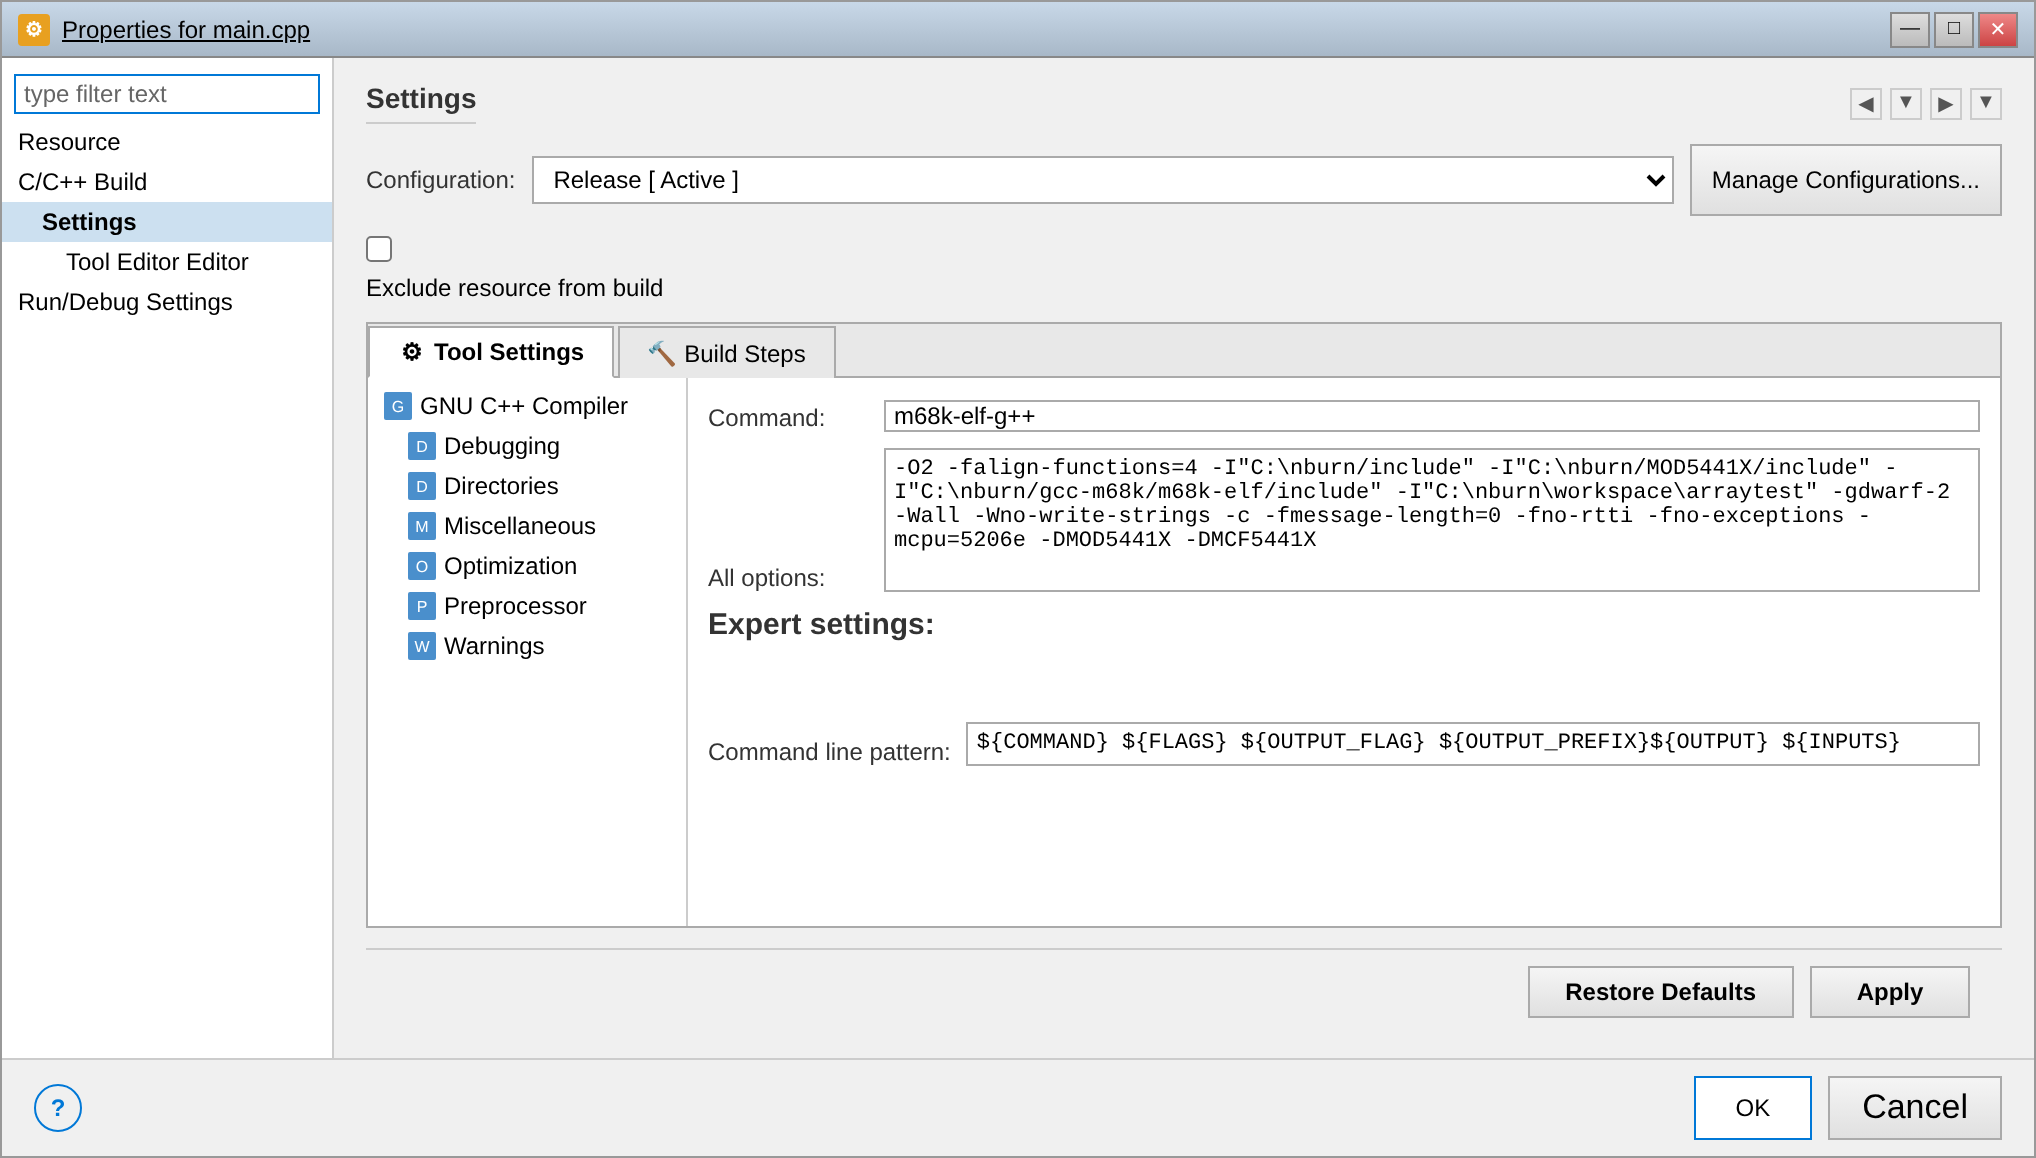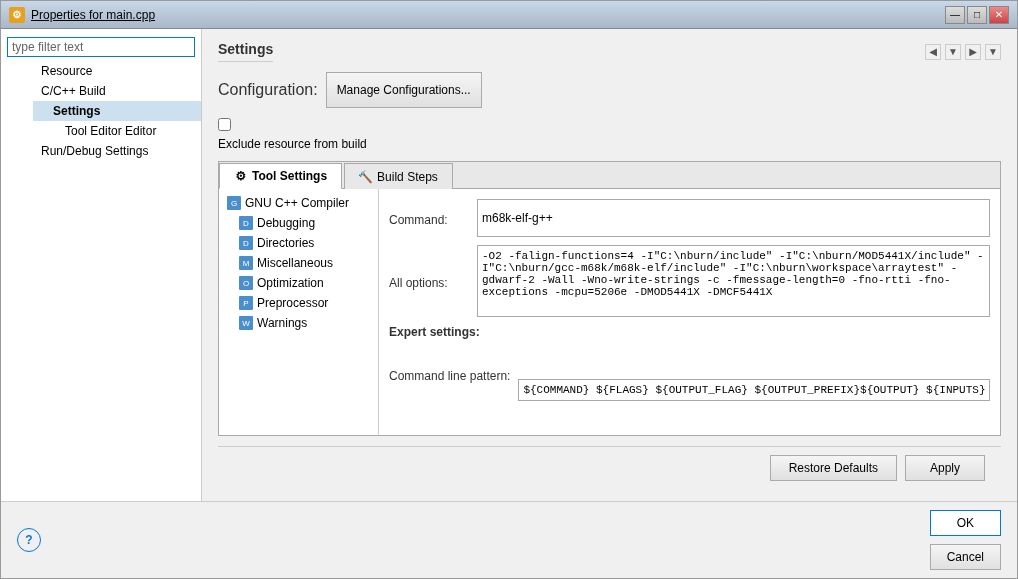--- a/index.html
+++ b/index.html
@@ -70,21 +70,21 @@
       align-items: center;
       justify-content: center;
     }
     .title-btn.close { background: linear-gradient(to bottom, #e88, #c44); color: white; }
     .dialog-body {
       display: flex;
       flex: 1;
       overflow: hidden;
     }
     .sidebar {
-      width: 201px;
+      width: 166px;
       background: white;
       border-right: 1px solid #ccc;
       padding: 4px 0;
       display: flex;
       flex-direction: column;
     }
     .filter-input {
       margin: 4px 6px;
       padding: 2px 4px;
       border: 1px solid #0078d7;
@@ -92,21 +92,20 @@
       color: #666;
       width: calc(100% - 12px);
       background: white;
       outline: none;
     }
     .nav-item {
       padding: 3px 8px;
       cursor: pointer;
       color: #000;
       font-size: 12px;
-      margin-left: 32px;
     }
     .nav-item.indent1 { padding-left: 20px; }
     .nav-item.indent2 { padding-left: 32px; }
     .nav-item.selected { background: #cce0f0; font-weight: bold; }
     .main-content {
       flex: 1;
       padding: 12px 16px;
       display: flex;
       flex-direction: column;
       gap: 10px;
@@ -117,21 +116,21 @@
       color: #333;
       border-bottom: 1px solid #ccc;
       padding-bottom: 4px;
     }
     .config-row {
       display: flex;
       align-items: center;
       gap: 8px;
     }
     .config-label {
-      font-size: 16px;
+      font-size: 12px;
       color: #333;
     }
     .config-select {
       flex: 1;
       padding: 3px 6px;
       border: 1px solid #aaa;
       background: white;
       font-size: 12px;
       height: 24px;
     }
@@ -226,50 +225,50 @@
     .settings-panel {
       flex: 1;
       padding: 10px;
       display: flex;
       flex-direction: column;
       gap: 8px;
       overflow-y: auto;
     }
     .field-row {
       display: flex;
-      align-items: center;
+      align-items: flex-end;
       gap: 8px;
     }
     .field-label {
       font-size: 12px;
       color: #333;
       min-width: 80px;
       padding-top: 3px;
     }
     .field-input {
       flex: 1;
       padding: 2px 4px;
       border: 1px solid #aaa;
       font-size: 12px;
-      height: 38px;
+      height: 16px;
       background: white;
     }
     .field-textarea {
       flex: 1;
       padding: 4px;
       border: 1px solid #aaa;
       font-size: 12px;
       resize: none;
       height: 72px;
       background: white;
       font-family: 'Courier New', monospace;
       font-size: 11px;
     }
     .expert-label {
-      font-size: 12px;
+      font-size: 15px;
       color: #333;
       font-weight: bold;
       margin-top: 4px;
     }
     .cmd-pattern-input {
       flex: 1;
       padding: 2px 4px;
       border: 1px solid #aaa;
       font-size: 11px;
       height: 22px;
@@ -284,20 +283,21 @@
       padding: 8px 16px;
       border-top: 1px solid #ccc;
     }
     .btn {
       padding: 5px 18px;
       border: 1px solid #aaa;
       background: linear-gradient(to bottom, #f5f5f5, #e0e0e0);
       cursor: pointer;
       font-size: 12px;
       min-width: 80px;
+      font-weight: bold;
     }
     .dialog-footer {
       display: flex;
       justify-content: space-between;
       align-items: center;
       padding: 8px 16px;
       border-top: 1px solid #ccc;
       background: #f0f0f0;
     }
     .footer-left {
@@ -308,36 +308,35 @@
       display: flex;
       align-items: center;
       justify-content: center;
       color: #0078d7;
       font-weight: bold;
       cursor: pointer;
     }
     .footer-right {
       display: flex;
       gap: 8px;
-      flex-direction: column;
     }
     .btn-ok {
       padding: 5px 20px;
       border: 1px solid #0078d7;
       background: white;
       cursor: pointer;
       font-size: 12px;
       color: #000;
     }
     .btn-cancel {
       padding: 5px 16px;
       border: 1px solid #aaa;
       background: linear-gradient(to bottom, #f5f5f5, #e0e0e0);
       cursor: pointer;
-      font-size: 12px;
+      font-size: 17px;
     }
     .nav-arrows {
       display: flex;
       align-items: center;
       gap: 4px;
       margin-left: auto;
     }
     .nav-arrow {
       width: 16px;
       height: 16px;
@@ -391,20 +390,23 @@
         <div class="nav-arrows">
           <div class="nav-arrow">◀</div>
           <div class="nav-arrow">▼</div>
           <div class="nav-arrow">▶</div>
           <div class="nav-arrow">▼</div>
         </div>
       </div>
 
       <div class="config-row">
         <span class="config-label">Configuration:</span>
+        <select class="config-select">
+          <option>Release  [ Active ]</option>
+        </select>
         <button class="manage-btn">Manage Configurations...</button>
       </div>
 
       <div class="exclude-row">
         <input type="checkbox" class="exclude-checkbox" style="">
         <span>Exclude resource from build</span>
       </div>
 
       <div class="tabs-area">
         <div class="tab-bar">

